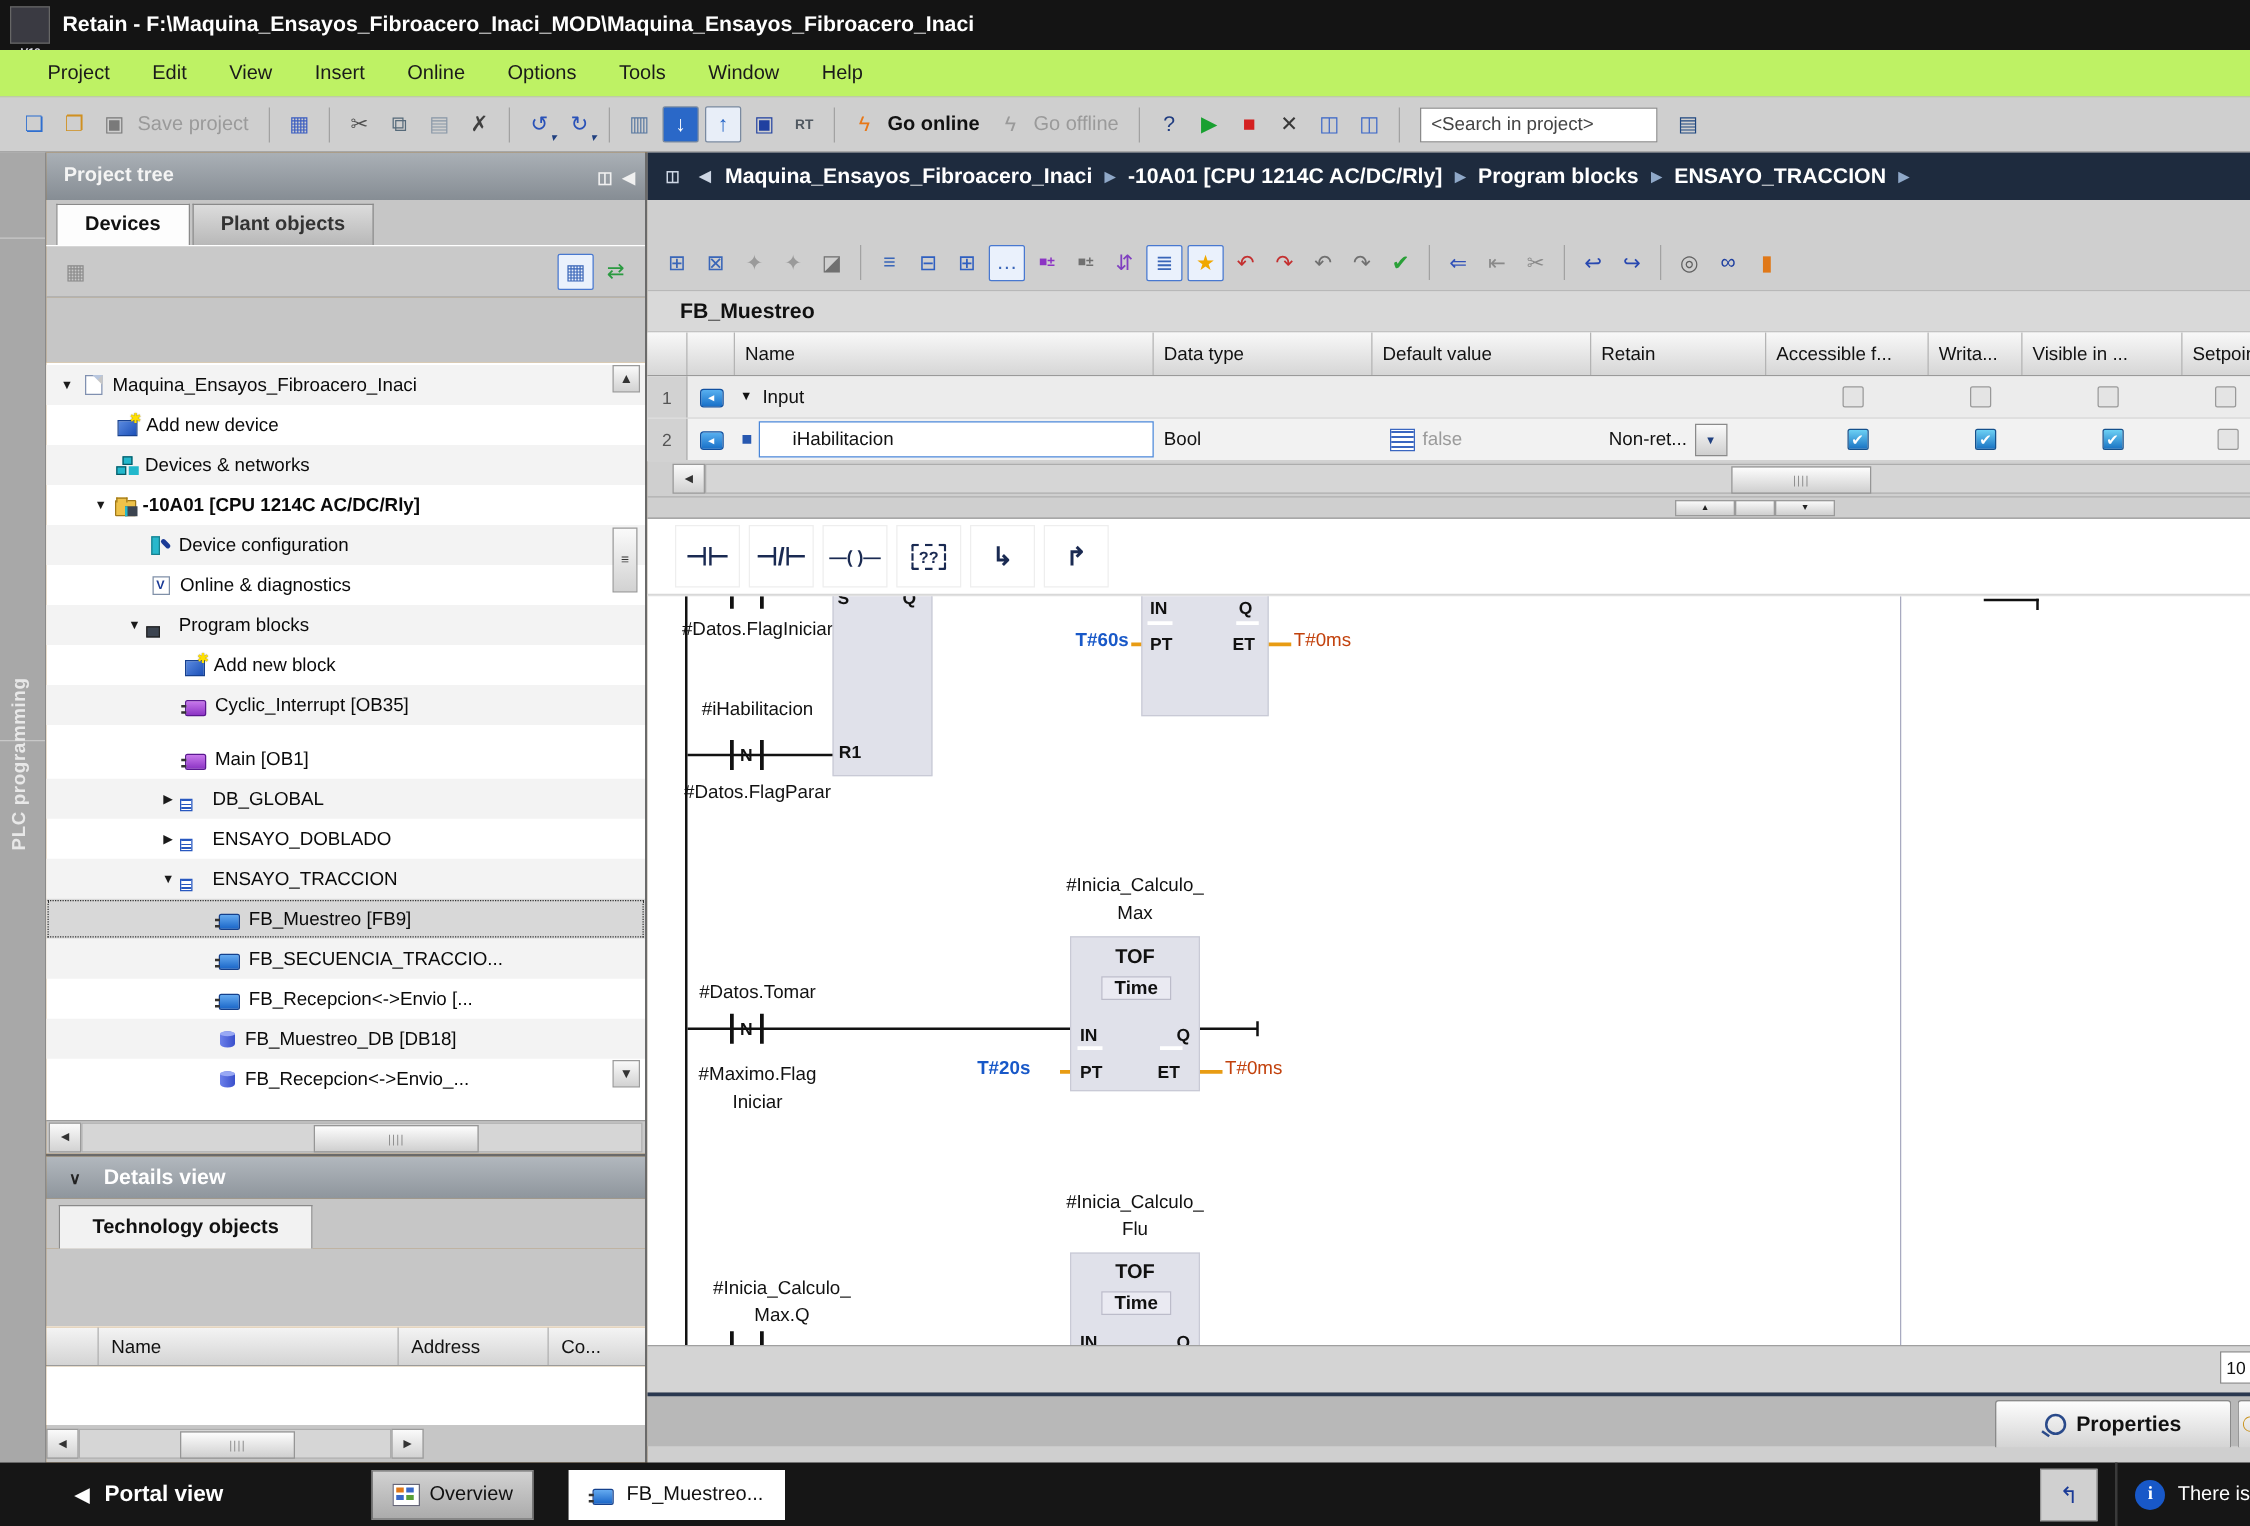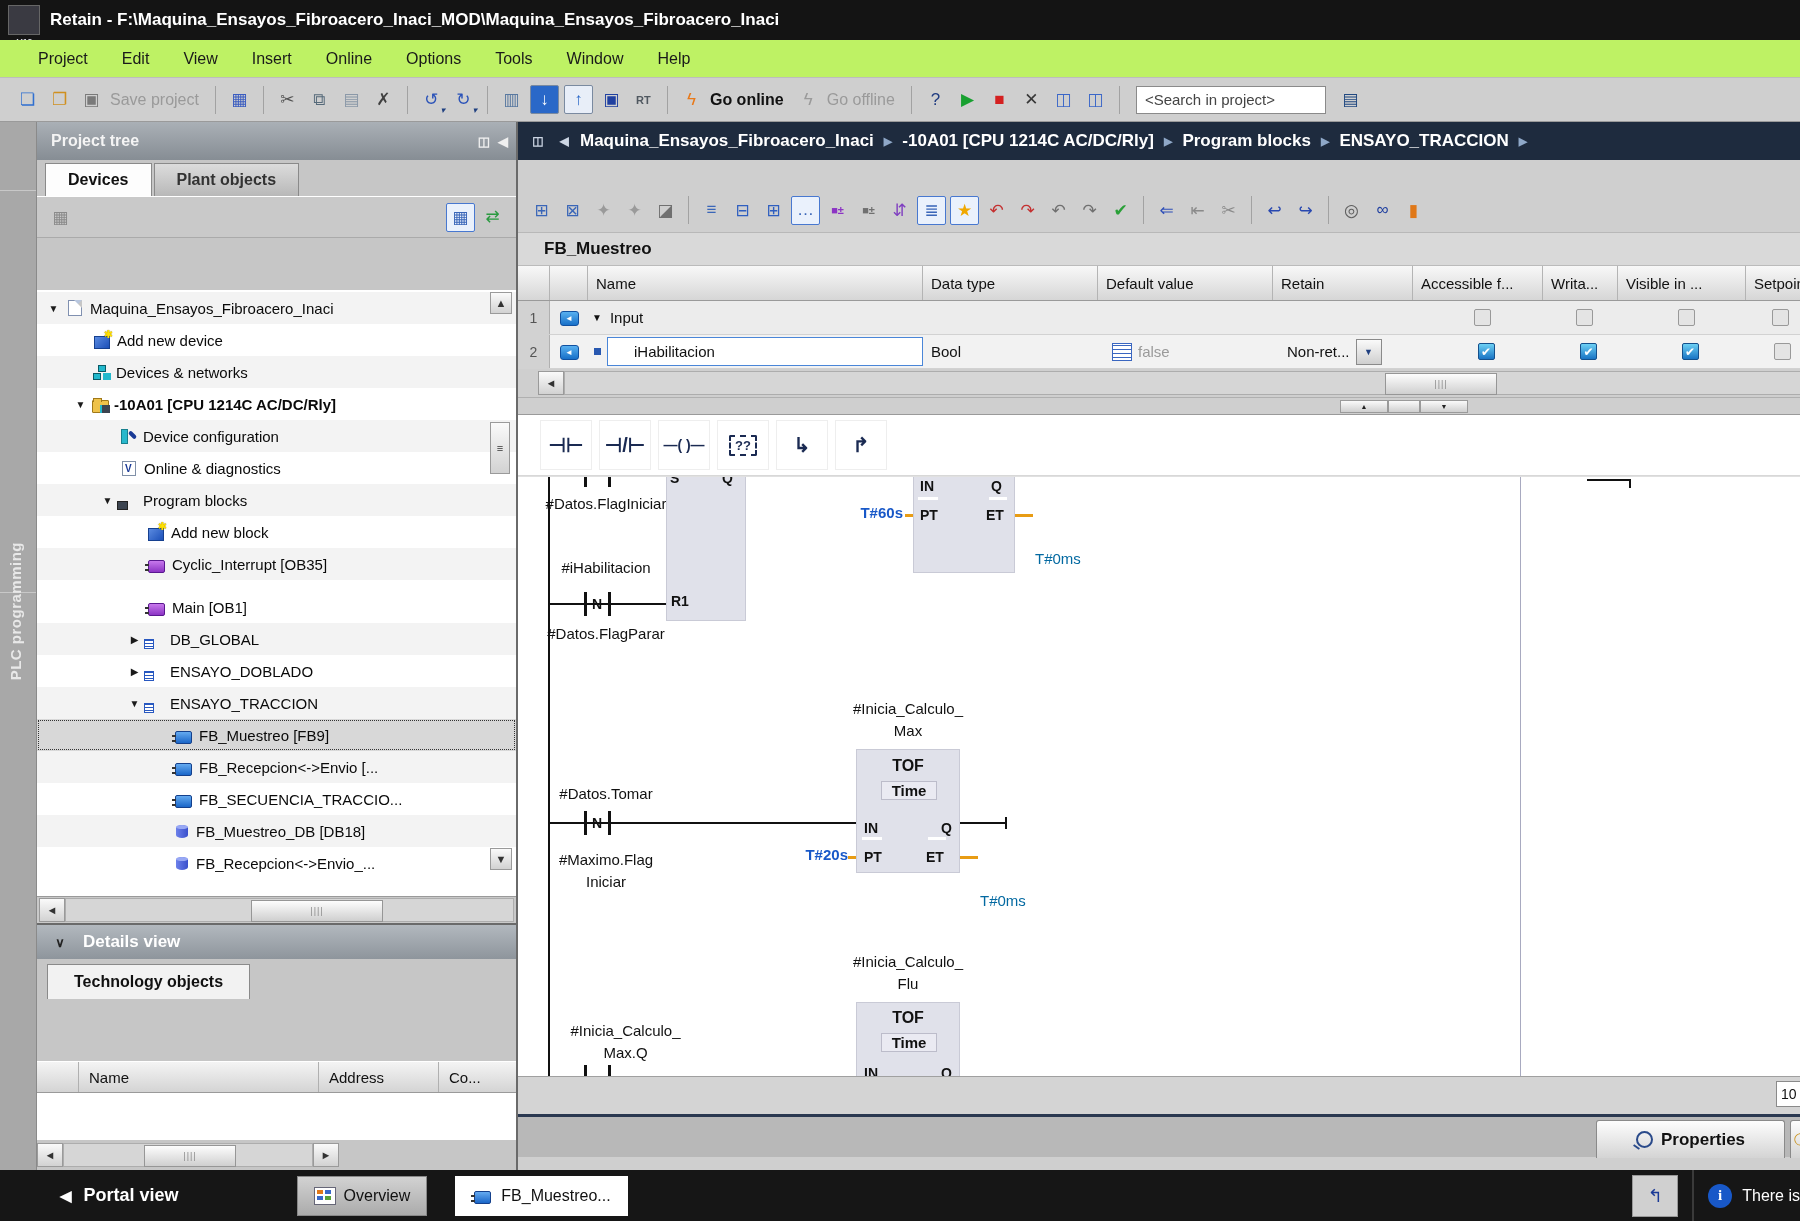--- a/index.html
+++ b/index.html
@@ -128,21 +128,21 @@
   .canvas{height:599px;background:#fff;position:relative;overflow:hidden;border-top:1px solid #e0e0e0;}
   .lw{position:absolute;background:#111;}
   .lbar{position:absolute;width:3px;background:#111;}
   .llbl{position:absolute;text-align:center;font-size:15px;color:#111;line-height:1.15;}
   .lblock{position:absolute;background:#e0e1ea;border:1px solid #c9cad6;box-sizing:border-box;}
   .lpin{position:absolute;font-weight:bold;font-size:14px;color:#111;}
   .lhead{position:absolute;text-align:center;font-weight:bold;font-size:16px;color:#111;}
   .ltime{position:absolute;text-align:center;font-weight:bold;font-size:15px;color:#111;border:1px solid #bcbcca;background:#eaeaf2;}
   .lstub{position:absolute;height:3px;background:#e89c14;}
   .ldash{position:absolute;height:3px;background:#fff;}
-  .lit-b{color:#1858c8;} .lit-g{color:#0369a1;margin-top:46px;}
+  .lit-b{color:#1858c8;} .lit-g{color:#c2410c;}
   .bnd{position:absolute;width:1px;background:#a8aac0;}
   
   .bstrip{height:37px;background:#d4d4d4;border-top:1px solid #a0a0a0;position:relative;}
   .zoombox{position:absolute;right:0;top:4px;width:34px;height:26px;background:#fff;border:1px solid #8a8a8a;font-size:14px;display:flex;align-items:center;padding-left:4px;overflow:hidden;box-sizing:border-box;}
   .propbar{height:40px;background:#b8b8b8;border-top:3px solid #2a3850;position:relative;}
   .propbtn{position:absolute;left:1078px;top:3px;width:187px;height:37px;background:linear-gradient(#fdfdfd,#d4d4d4);border:1px solid #8a8a8a;border-bottom:none;border-radius:3px 3px 0 0;display:flex;align-items:center;justify-content:center;gap:8px;font-weight:bold;font-size:17px;}
   .mag{width:13px;height:13px;border:2px solid #2a4a8a;border-radius:50%;position:relative;flex:none;}
   .mag::after{content:'';position:absolute;left:-5px;bottom:-2px;width:7px;height:2px;background:#2a4a8a;transform:rotate(35deg);}
   .propsliver{position:absolute;left:1272px;top:3px;width:16px;height:37px;background:linear-gradient(#fdfdfd,#d4d4d4);border:1px solid #8a8a8a;border-bottom:none;border-radius:3px 0 0 0;overflow:hidden;font-size:13px;color:#c89018;display:flex;align-items:center;padding-left:3px;}
   
@@ -320,26 +320,26 @@
             <span class="tlbl">ENSAYO_TRACCION</span>
           </div>
           <div class="trow sel" style="padding-left: 118px;">
             <span class="exp"></span>
             <span class="ic ic-fb"></span>
             <span class="tlbl">FB_Muestreo [FB9]</span>
           </div>
           <div class="trow" style="padding-left: 118px;">
             <span class="exp"></span>
             <span class="ic ic-fb"></span>
+            <span class="tlbl">FB_SECUENCIA_TRACCIO...</span>
+          </div>
+          <div class="trow" style="padding-left: 118px;">
+            <span class="exp"></span>
+            <span class="ic ic-fb"></span>
             <span class="tlbl">FB_Recepcion&lt;-&gt;Envio [...</span>
-          </div>
-          <div class="trow" style="padding-left: 118px;">
-            <span class="exp"></span>
-            <span class="ic ic-fb"></span>
-            <span class="tlbl">FB_SECUENCIA_TRACCIO...</span>
           </div>
           <div class="trow" style="padding-left: 118px;">
             <span class="exp"></span>
             <span class="ic ic-db"></span>
             <span class="tlbl">FB_Muestreo_DB [DB18]</span>
           </div>
           <div class="trow" style="padding-left: 118px;">
             <span class="exp"></span>
             <span class="ic ic-db"></span>
             <span class="tlbl">FB_Recepcion&lt;-&gt;Envio_...</span>
@@ -569,21 +569,21 @@
         <div class="ldash" style="left:410px;top:360px;width:18px;"></div>
         <div class="lpin" style="left:346px;top:372px;">PT</div>
         <div class="lpin" style="left:408px;top:372px;">ET</div>
         <div class="lw" style="left:32px;top:345px;width:306px;height:2px;"></div>
         <div class="lbar" style="left:66px;top:334px;height:24px;"></div>
         <div class="lbar" style="left:90px;top:334px;height:24px;"></div>
         <div class="lpin" style="left:66px;top:338px;width:26px;text-align:center;">N</div>
         <div class="llbl" style="left:0;top:308px;width:176px;">#Datos.Tomar</div>
         <div class="llbl" style="left:0;top:374px;width:176px;">#Maximo.Flag</div>
         <div class="llbl" style="left:0;top:396px;width:176px;">Iniciar</div>
-        <div class="llbl lit-b" style="left:240px;top:369px;width:90px;text-align:right;font-weight:bold;">T#20s</div>
+        <div class="llbl lit-b" style="left:240px;top:369px;width:90px;font-weight:bold;">T#20s</div>
         <div class="lstub" style="left:330px;top:379px;width:8px;"></div>
         <div class="lstub" style="left:442px;top:379px;width:18px;"></div>
         <div class="llbl lit-g" style="left:462px;top:369px;width:90px;text-align:left;">T#0ms</div>
         <div class="lw" style="left:442px;top:345px;width:46px;height:2px;"></div>
         <div class="lw" style="left:487px;top:340px;width:2px;height:12px;"></div>
 
         <div class="llbl" style="left:320px;top:476px;width:140px;">#Inicia_Calculo_</div>
         <div class="llbl" style="left:320px;top:498px;width:140px;">Flu</div>
         <div class="lblock" style="left:338px;top:525px;width:104px;height:80px;"></div>
         <div class="lhead" style="left:338px;top:532px;width:104px;">TOF</div>

